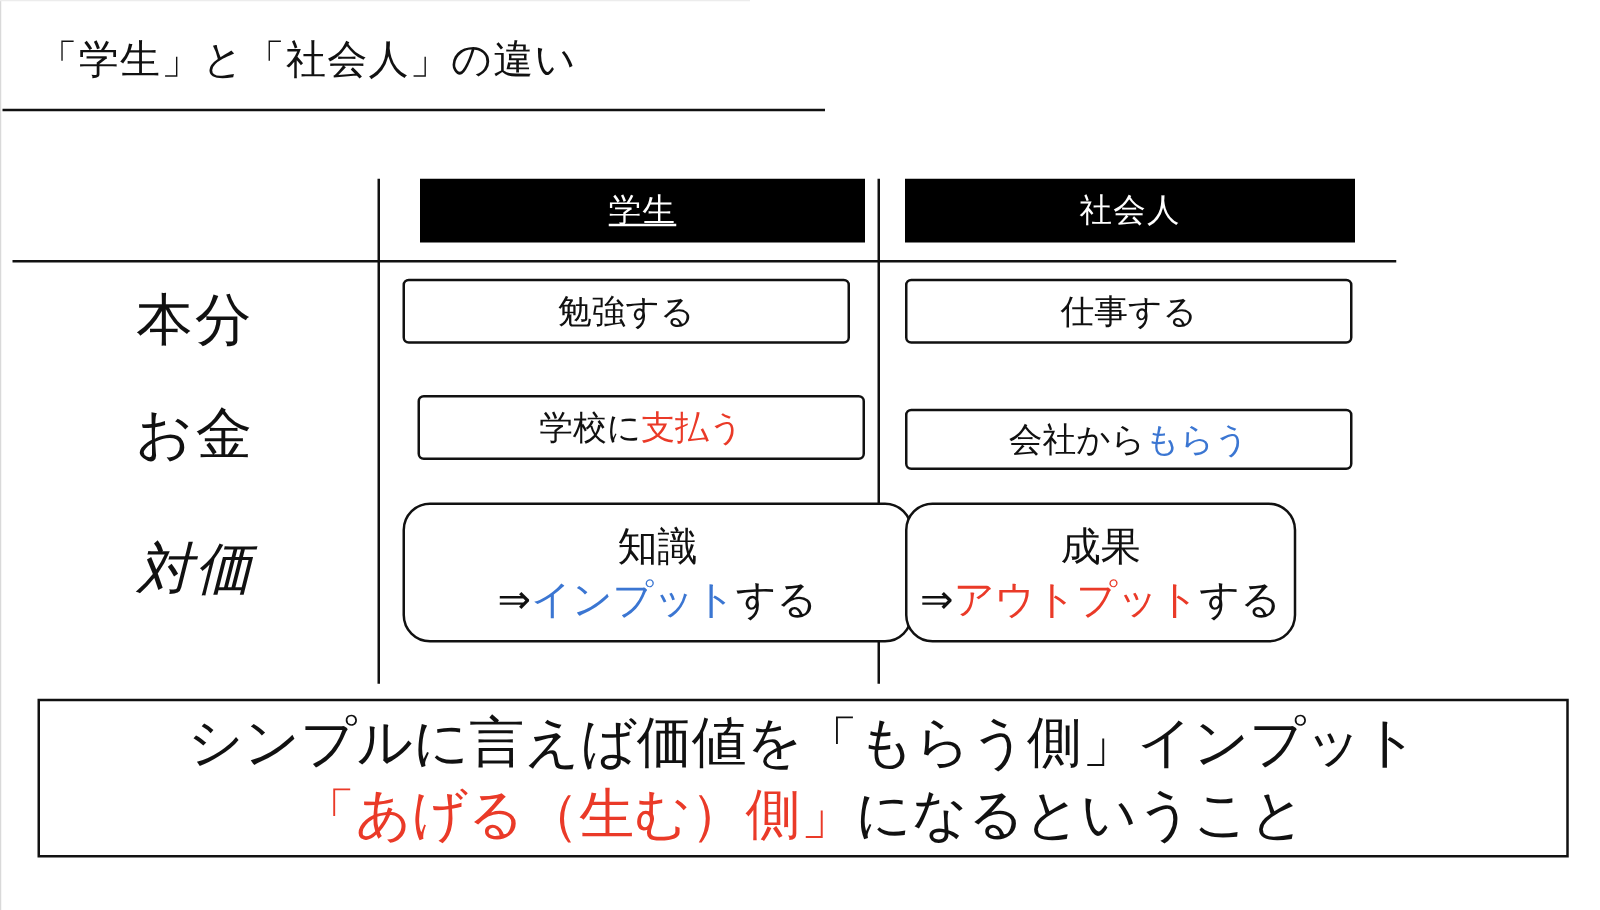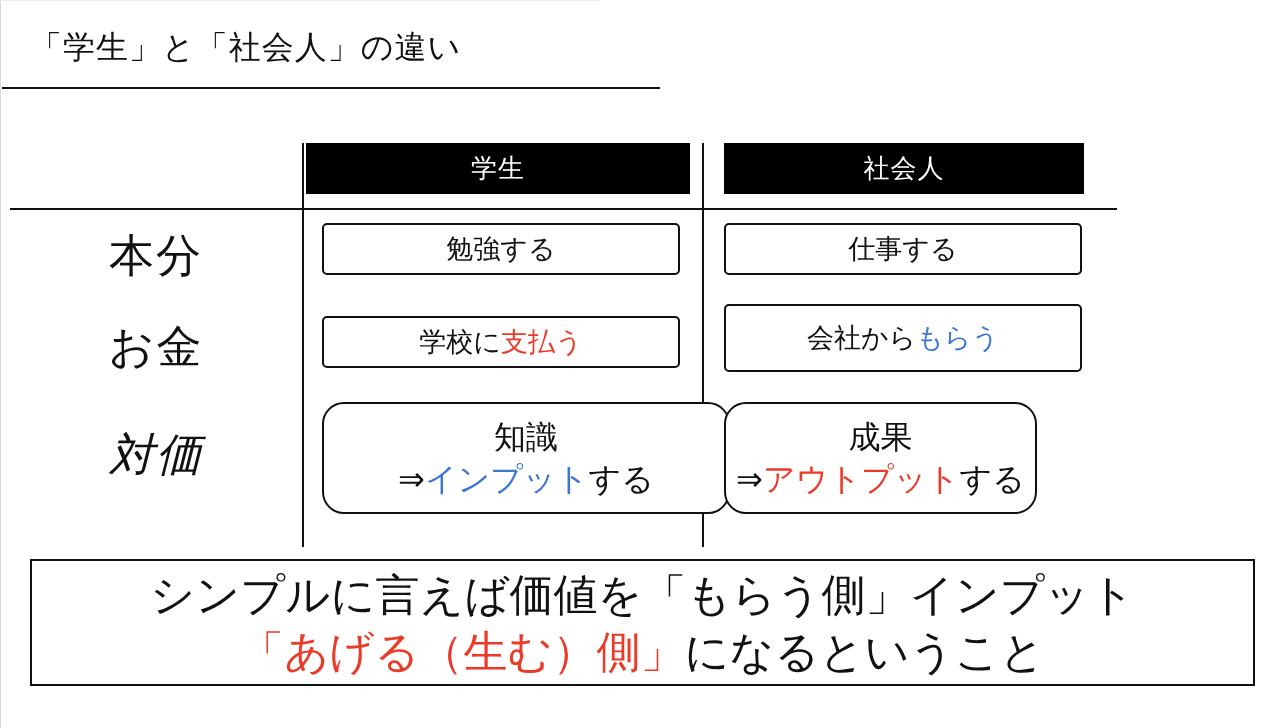--- a/index.html
+++ b/index.html
@@ -16,35 +16,35 @@
   .title{left:30px;top:26px;font-size:32px;letter-spacing:1px;white-space:nowrap;}
   .title-underline{left:2px;top:87px;width:658px;height:2px;background:#111111;}
   
   .vline{width:2px;top:143px;height:404px;background:#111111;}
   .vline1{left:302px;}
   .vline2{left:702px;}
   .hline{left:10px;top:208px;width:1107px;height:2px;background:#111111;}
   
   .colhdr{height:51px;background:#000000;color:#ffffff;font-size:26px;
           display:flex;align-items:center;justify-content:center;letter-spacing:1px;}
-  .colhdr-student{left:306px;top:143px;width:384px;}
+  .colhdr-student{left:336px;top:143px;width:356px;text-decoration:underline;}
   .colhdr-worker{left:724px;top:143px;width:360px;}
   
   .rowlabel{left:10px;width:292px;text-align:center;font-size:45px;line-height:46px;letter-spacing:2px;}
   .rowlabel-1{top:233px;}
   .rowlabel-2{top:324px;}
   .rowlabel-3{top:432px;font-style:italic;}
   
   .cellbox{border:2px solid #111111;border-radius:5px;background:#ffffff;
            display:flex;align-items:center;justify-content:center;
            font-size:27px;white-space:nowrap;}
   .b-r1s{left:322px;top:223px;width:358px;height:52px;}
   .b-r1w{left:724px;top:223px;width:358px;height:52px;}
-  .b-r2s{left:322px;top:316px;width:358px;height:52px;}
-  .b-r2w{left:724px;top:304px;width:358px;height:68px;}
+  .b-r2s{left:334px;top:316px;width:358px;height:52px;}
+  .b-r2w{left:724px;top:327px;width:358px;height:49px;}
   .bigbox{border-radius:22px;flex-direction:column;font-size:32px;line-height:42px;}
   .b-r3s{left:322px;top:402px;width:408px;height:112px;}
   .b-r3w{left:724px;top:402px;width:313px;height:112px;}
   
   .conclusion{left:30px;top:559px;width:1225px;height:127px;border:2px solid #111111;
               background:#ffffff;display:flex;flex-direction:column;align-items:center;
               justify-content:center;font-size:44px;line-height:57px;white-space:nowrap;}
 </style>
 </head>
 <body>

